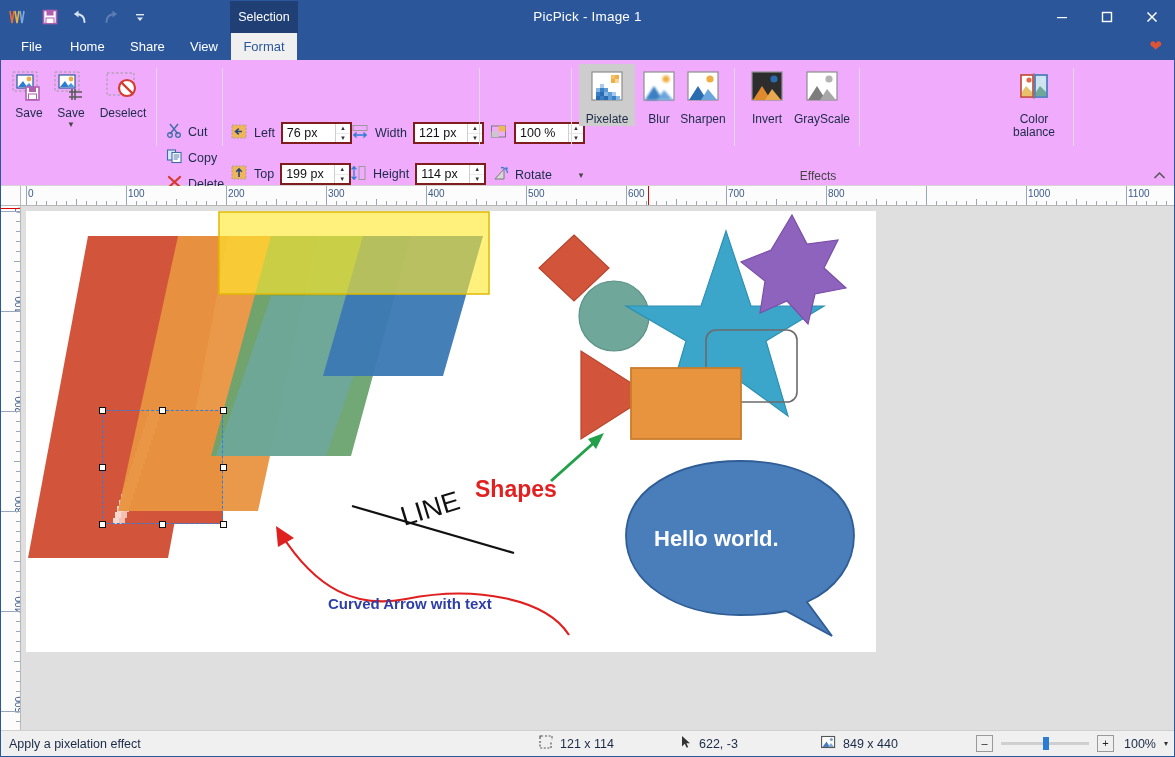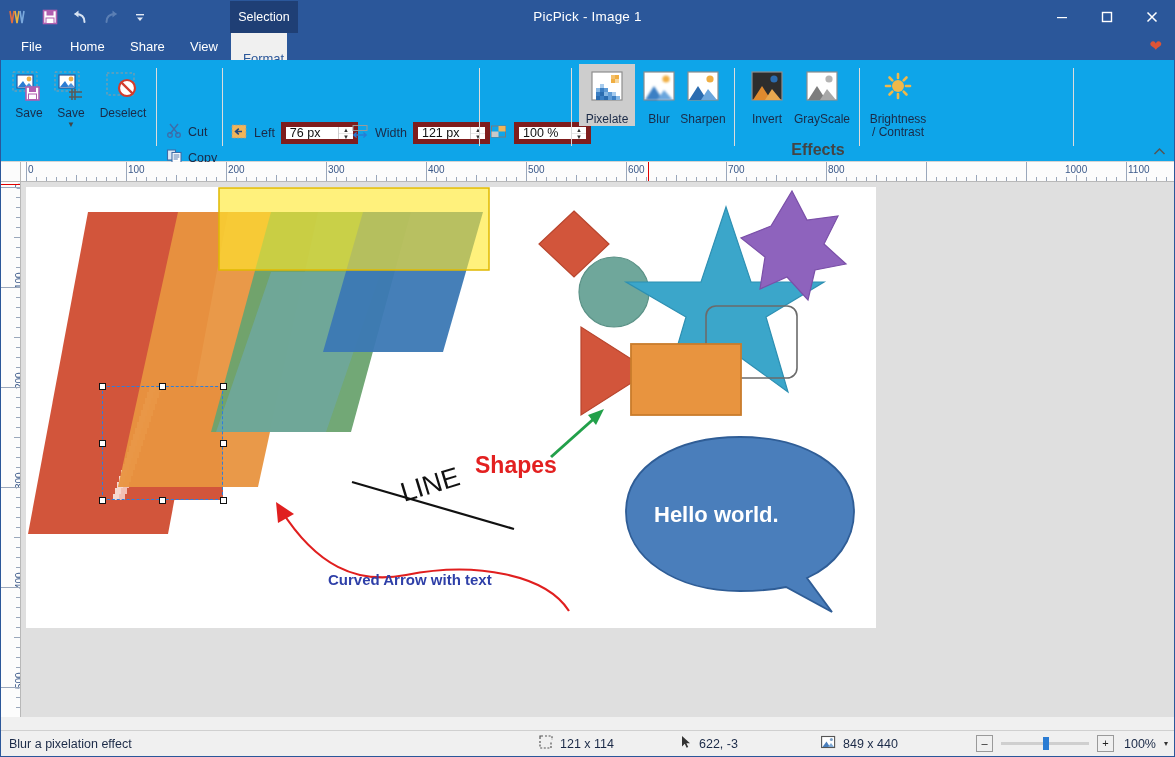--- a/index.html
+++ b/index.html
@@ -30,45 +30,45 @@
              display:flex; align-items:center; justify-content:center; }
 
   
   .tabstrip { position:relative; height:27px; background:#2b579a; }
   .tab { position:absolute; top:0; height:27px; line-height:27px; padding:0 12px;
          color:#fff; font-size:13px; text-align:center; }
   .tab.active { background:#f0f0f0; color:#2b579a; }
   .heart { position:absolute; right:12px; top:4px; color:#dd5436; font-size:15px; }
 
   
-  .ribbon { position:relative; height:102px; background:#0ea5e9; border-bottom:1px solid #d4d4d4; }
+  .ribbon { position:relative; height:126px; background:#f0abfc; border-bottom:1px solid #d4d4d4; }
   .rsep { position:absolute; top:8px; width:1px; height:78px; background:#dcdcdc; }
   .bigbtn { position:absolute; top:4px; width:48px; display:flex; flex-direction:column;
             align-items:center; cursor:default; padding-top:4px; }
   .bigbtn .lbl { font-size:12px; color:#1b2a47; margin-top:3px; text-align:center; line-height:13px; }
   .icbox { height:36px; display:flex; align-items:flex-end; justify-content:center; }
   .caretdn { font-size:8px; color:#444; line-height:7px; margin-top:1px; }
 
   .smallbtn { position:absolute; height:23px; display:flex; align-items:center; gap:5px; padding:0 4px; }
   .smallbtn .lbl { font-size:12.5px; }
 
   .fieldrow { position:absolute; display:flex; align-items:center; gap:6px; }
   .fieldrow .flabel { font-size:12.5px; color:#1b2a47; }
-  .spin { display:flex; align-items:stretch; height:22px; border:5px solid #7f1d1d; background:#fff; }
+  .spin { display:flex; align-items:stretch; height:22px; border:2px solid #7f1d1d; background:#fff; }
   .spin input { border:0; outline:0; width:52px; padding:0 4px; font-size:12.5px;
                 font-family:"Liberation Sans", sans-serif; color:#111; background:transparent; }
   .spinbtns { width:15px; border-left:1px solid #cfcfcf; display:flex; flex-direction:column; }
   .spinbtns span { flex:1; display:flex; align-items:center; justify-content:center; font-size:6px; color:#333; }
   .spinbtns span:first-child { border-bottom:1px solid #e8e8e8; }
 
   .effbtn { position:absolute; top:4px; width:56px; display:flex; flex-direction:column;
             align-items:center; padding-top:6px; }
   .effbtn .lbl { font-size:12px; margin-top:4px; text-align:center; line-height:13px; }
   .effbtn.selected { background:#cdcdcd; }
-  .grouplbl { position:absolute; bottom:2px; font-size:16px; color:#444; text-align:center;font-weight:bold; }
+  .grouplbl { position:absolute; bottom:2px; font-size:12px; color:#444; text-align:center; }
   .ribbon-collapse { position:absolute; right:8px; bottom:2px; font-size:12px; color:#555; }
 
   
   .doctabs { position:relative; height:26px; background:#f0f0f0; border-bottom:1px solid #c8c8c8; }
   .gridbtn { position:absolute; left:4px; top:2px; width:24px; height:23px;
              display:flex; align-items:center; justify-content:center; }
   .dtab { position:absolute; left:32px; top:2px; height:25px; background:#fff;
           border:1px solid #c8c8c8; border-bottom:none; display:flex; align-items:center;
           gap:6px; padding:0 8px 0 9px; }
   .dtab .sq { width:8px; height:8px; background:#d9543b; }
@@ -172,21 +172,21 @@
           </svg>
       </div>
     </div>
   </div>
 
   <div class="tabstrip">
     <div class="tab" style="left:8px;">File</div>
     <div class="tab" style="left:57px;">Home</div>
     <div class="tab" style="left:117px;">Share</div>
     <div class="tab" style="left:177px;">View</div>
-    <div class="tab active" style="left:230px; width:56px; padding:12px;">Format</div>
+    <div class="tab active" style="left:230px; width:66px; padding:0;">Format</div>
     <div class="heart">❤</div>
   </div>
 
   <div class="ribbon">
 
     <div class="bigbtn" style="left:4px;">
       <div class="icbox">
         <svg width="40" height="36" viewBox="0 0 40 36">
           <rect x="4" y="4" width="24" height="19" fill="none" stroke="#9a9a9a" stroke-width="1" stroke-dasharray="2.5,2"></rect>
           <rect x="8" y="7" width="16" height="13" fill="#fff" stroke="#2b579a" stroke-width="1.2"></rect>
@@ -440,43 +440,39 @@
           <circle cx="27" cy="9" r="3.6" fill="#b4b4b4"></circle>
           <path d="M6 30 L15 16 L24 30 Z" fill="#7d7d7d"></path>
           <path d="M18 30 L25 19 L34 30 Z" fill="#a8a8a8"></path>
         </svg>
       </span>
       <span class="lbl">GrayScale</span>
     </div>
 
     <div class="rsep" style="left:858px;"></div>
 
-    <div class="effbtn" style="left:862px; width:70px;">
+
+
+    <div class="effbtn" style="left:1002px; width:62px;">
       <span>
         <svg width="40" height="36" viewBox="0 0 40 36">
-          <circle cx="20" cy="16" r="6" fill="#f0b84a"></circle>
-          <g stroke="#f0b84a" stroke-width="2.6" stroke-linecap="round">
-            <path d="M20 4 V8"></path>
-              <path d="M20 24 V28"></path>
-              <path d="M8 16 H12"></path>
-              <path d="M28 16 H32"></path>
-            <path d="M11.5 7.5 L14.3 10.3"></path>
-              <path d="M25.7 21.7 L28.5 24.5"></path>
-            <path d="M28.5 7.5 L25.7 10.3"></path>
-              <path d="M14.3 21.7 L11.5 24.5"></path>
-          </g>
+          <rect x="7" y="5" width="12" height="22" fill="#fff" stroke="#c0452e" stroke-width="1.6"></rect>
+          <path d="M8 22 L12 16 L18 22 L18 26 L8 26 Z" fill="#e8c06a"></path>
+          <circle cx="15" cy="10" r="2.6" fill="#e06a4a"></circle>
+          <rect x="21" y="5" width="12" height="22" fill="#cfe2ef" stroke="#3b78b4" stroke-width="1.6"></rect>
+          <path d="M22 22 L26 16 L32 22 L32 26 L22 26 Z" fill="#6fa79b"></path>
+          <circle cx="29" cy="10" r="2.6" fill="#cfe7f5"></circle>
+          <path d="M20 3 V29" stroke="#777" stroke-width="1" stroke-dasharray="2,2"></path>
         </svg>
       </span>
       <span class="lbl">
-        <span style="display:block">Brightness</span>
-        <span style="display:block">/ Contrast</span>
-      </span>
-    </div>
-
-
+        <span style="display:block">Color</span>
+        <span style="display:block">balance</span>
+      </span>
+    </div>
 
     <div class="rsep" style="left:1072px;"></div>
 
     <div class="grouplbl" style="left:770px; width:94px;">Effects</div>
     <div class="ribbon-collapse">
       <svg width="13" height="9" viewBox="0 0 13 9">
           <path d="M1.5 7 L6.5 2 L11.5 7" fill="none" stroke="#555" stroke-width="1.5"></path>
         </svg>
     </div>
   </div>
@@ -588,21 +584,21 @@
         <div class="tick" style="left: 905px; height: 19px;"></div>
         <div class="tick" style="left: 915px; height: 4px;"></div>
         <div class="tick" style="left: 925px; height: 4px;"></div>
         <div class="tick" style="left: 935px; height: 4px;"></div>
         <div class="tick" style="left: 945px; height: 4px;"></div>
         <div class="tick" style="left: 955px; height: 6px;"></div>
         <div class="tick" style="left: 965px; height: 4px;"></div>
         <div class="tick" style="left: 975px; height: 4px;"></div>
         <div class="tick" style="left: 985px; height: 4px;"></div>
         <div class="tick" style="left: 995px; height: 4px;"></div>
-        <div class="rnum" style="left: 1007px; top: 2px; padding-left: 37px;">1000</div>
+        <div class="rnum" style="left: 1007px; top: 2px;">1000</div>
         <div class="tick" style="left: 1005px; height: 19px;"></div>
         <div class="tick" style="left: 1015px; height: 4px;"></div>
         <div class="tick" style="left: 1025px; height: 4px;"></div>
         <div class="tick" style="left: 1035px; height: 4px;"></div>
         <div class="tick" style="left: 1045px; height: 4px;"></div>
         <div class="tick" style="left: 1055px; height: 6px;"></div>
         <div class="tick" style="left: 1065px; height: 4px;"></div>
         <div class="tick" style="left: 1075px; height: 4px;"></div>
         <div class="tick" style="left: 1085px; height: 4px;"></div>
         <div class="tick" style="left: 1095px; height: 4px;"></div>
@@ -811,21 +807,21 @@
       <div class="handle" style="left:194px; top:196px;"></div>
       <div class="handle" style="left:73px;  top:253px;"></div>
       <div class="handle" style="left:194px; top:253px;"></div>
       <div class="handle" style="left:73px;  top:310px;"></div>
       <div class="handle" style="left:133px; top:310px;"></div>
       <div class="handle" style="left:194px; top:310px;"></div>
     </div>
   </div>
 
   <div class="statusbar">
-    <span class="status-msg">Blur a pixelation effect</span>
+    <span class="status-msg">Apply a pixelation effect</span>
 
     <span class="sitem" style="left:538px;">
       <span>
         <svg width="14" height="14" viewBox="0 0 14 14">
           <path d="M1 4 V1 H4" fill="none" stroke="#555" stroke-width="1.2"></path>
           <path d="M1 6 V13 H12 V6" fill="none" stroke="#555" stroke-width="1.2" stroke-dasharray="2,1.6"></path>
           <path d="M6 1 H13 V5" fill="none" stroke="#555" stroke-width="1.2" stroke-dasharray="2,1.6"></path>
         </svg>
       </span>
       <span>121 x 114</span>

